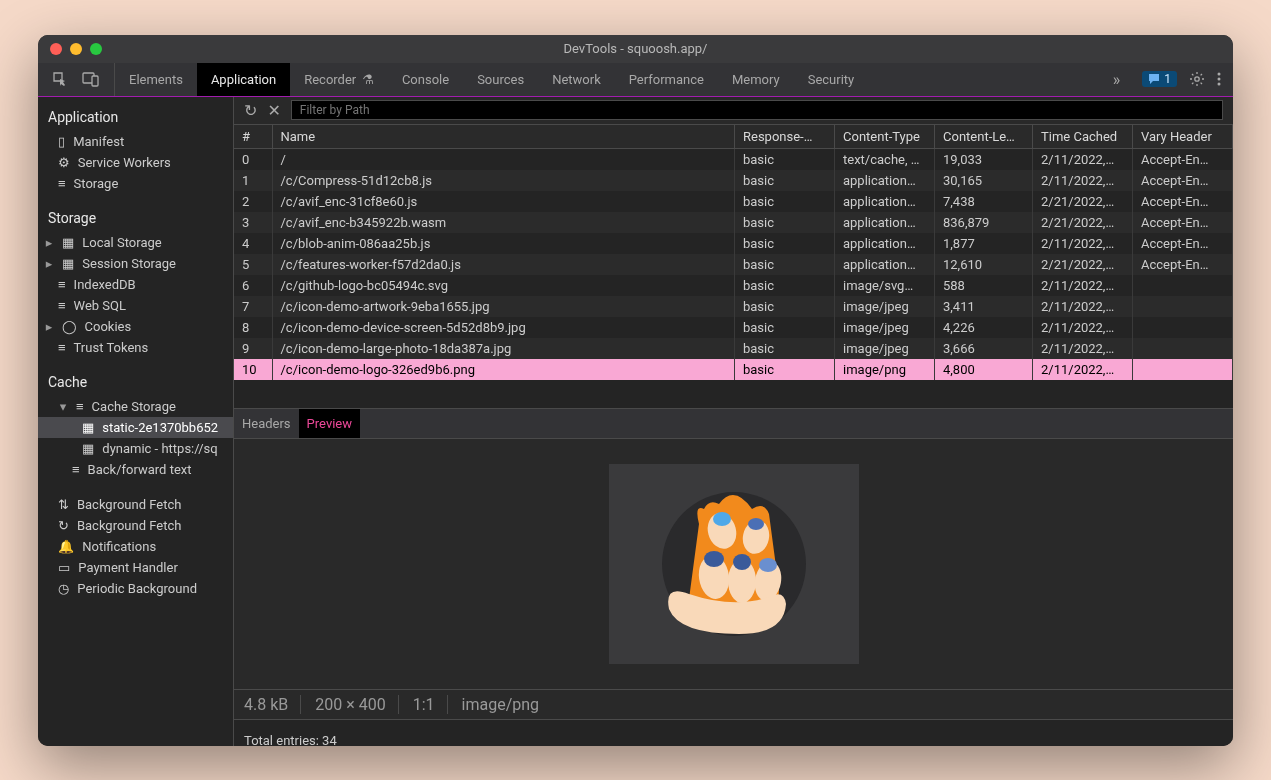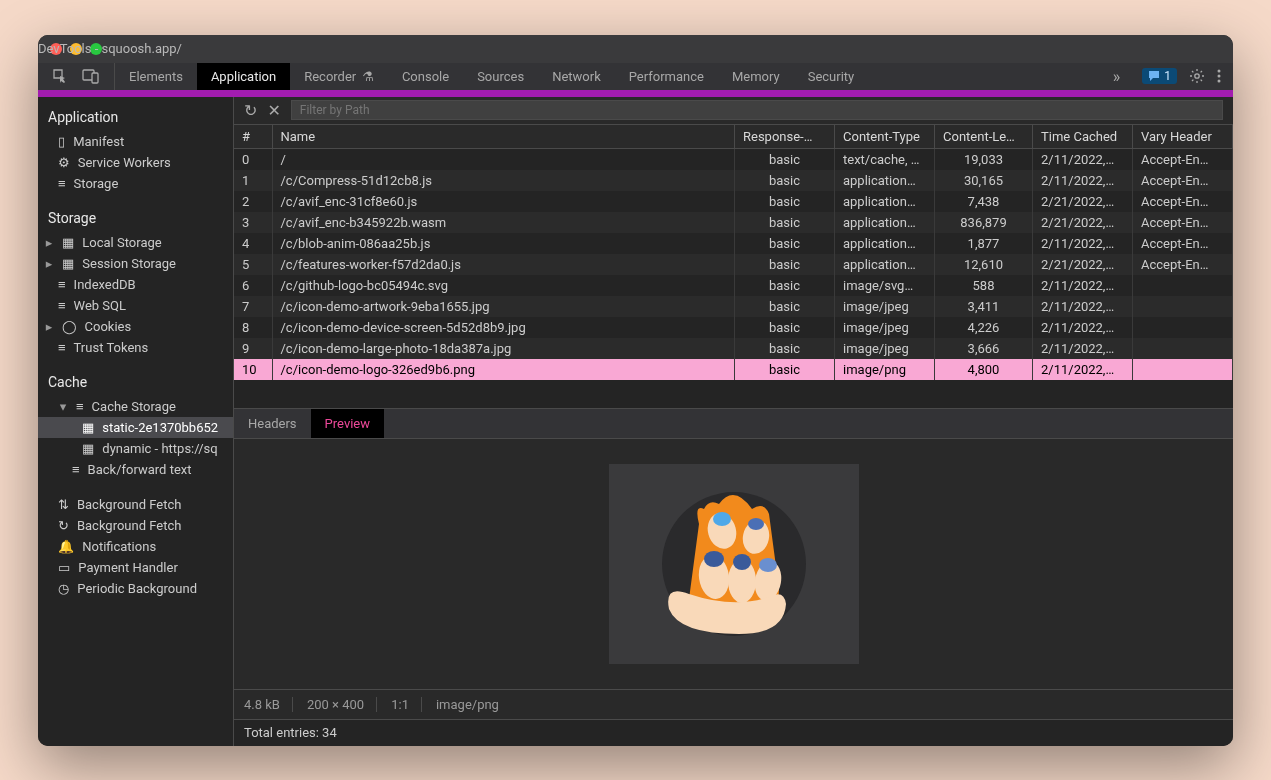--- a/index.html
+++ b/index.html
@@ -2,59 +2,59 @@
 <html><head>
 <meta charset="utf-8">
 <style>
 *{box-sizing:border-box;margin:0;padding:0;font-family:-apple-system,BlinkMacSystemFont,"Segoe UI",Roboto,sans-serif}
 body{background:#f5d9c8;display:flex;align-items:center;justify-content:center;height:780px;width:1271px;overflow:hidden}
 .window{width:1195px;height:711px;background:#242424;border-radius:10px;box-shadow:0 20px 60px rgba(0,0,0,0.4);display:flex;flex-direction:column;overflow:hidden;position:relative}
 .titlebar{height:28px;background:#3a3a3c;display:flex;align-items:center;padding:0 12px;position:relative}
 .traffic{display:flex;gap:8px}
 .dot{width:12px;height:12px;border-radius:50%}
 .dot.r{background:#ff5f57}.dot.y{background:#febc2e}.dot.g{background:#28c840}
-.title{position:absolute;left:0;right:0;color:#b8b8b8;font-size:13px;pointer-events:none}
-.tabbar{height:34px;background:#333336;border-bottom:7px solid #a21caf;display:flex;align-items:stretch;color:#999}
+.title{position:absolute;left:0;right:0;text-align:center;color:#b8b8b8;font-size:13px;pointer-events:none}
+.tabbar{height:34px;background:#333336;border-bottom:1px solid #a21caf;display:flex;align-items:stretch;color:#999}
 .tabbar-left{display:flex;align-items:center;gap:14px;padding:0 14px;border-right:1px solid #4a4a4a}
 .icon{display:inline-flex;align-items:center;justify-content:center}
 .tabs{display:flex;align-items:stretch;flex:1}
 .tab{padding:0 14px;display:flex;align-items:center;font-size:13px;color:#a8a8a8;cursor:pointer;gap:6px}
 .tab.active{background:#000;color:#e8e8e8}
 .tabbar-right{display:flex;align-items:center;gap:12px;padding:0 12px}
 .issue-badge{background:#0b4a76;color:#cfe8ff;border-radius:3px;padding:1px 6px;font-size:12px;display:flex;align-items:center;gap:4px}
 .body{flex:1;display:flex;min-height:0}
 .sidebar{width:196px;background:#242424;color:#ccc;overflow-y:auto;font-size:13px;border-right:1px solid #4a4a4a}
 .section{padding:10px 0 4px}
 .section-title{color:#e8e8e8;font-size:14px;padding:2px 10px 6px}
 .tree-item{display:flex;align-items:center;gap:8px;padding:3px 10px 3px 20px;color:#ccc;cursor:pointer;white-space:nowrap;overflow:hidden}
 .tree-item.l2{padding-left:34px}
 .tree-item.l3{padding-left:44px}
 .tree-item.sel{background:#4a4a4e;color:#fff}
 .tree-arrow{width:10px;color:#999;display:inline-block;text-align:center;margin-left:-14px}
 .main{flex:1;display:flex;flex-direction:column;min-width:0}
 .toolbar{height:28px;display:flex;align-items:center;gap:10px;padding:0 10px;border-bottom:1px solid #4a4a4a;background:#292929}
-.filter{flex:1;height:20px;background:#404040;border:1px solid #4a4a4a;color:#999;font-size:12px;padding:0 8px;outline:none}
+.filter{flex:1;height:20px;background:#000000;border:1px solid #4a4a4a;color:#999;font-size:12px;padding:0 8px;outline:none}
 .table-wrap{flex:0 0 284px;overflow:auto;background:#242424;border-bottom:1px solid #4a4a4a}
 table{width:100%;border-collapse:collapse;font-size:13px;color:#ccc;table-layout:fixed}
 th{background:#2a2a2a;color:#d8d8d8;text-align:left;padding:4px 8px;border-right:1px solid #4a4a4a;border-bottom:1px solid #4a4a4a;font-weight:400;white-space:nowrap;overflow:hidden;text-overflow:ellipsis;position:sticky;top:0}
 td{padding:3px 8px;border-right:1px solid #3a3a3a;white-space:nowrap;overflow:hidden;text-overflow:ellipsis}
 tr:nth-child(odd) td{background:#242424}
 tr:nth-child(even) td{background:#2b2b2b}
 tr.selected td{background:#f9a8d4;color:#000}
-td.num{text-align:center}
+td.num{text-align:left}
 .detail-tabs{height:30px;background:#333336;display:flex;align-items:stretch;border-bottom:1px solid #4a4a4a}
-.dtab{padding:0 14px;display:flex;align-items:center;font-size:13px;color:#a8a8a8;cursor:pointer}
+.dtab{padding:0 8px;display:flex;align-items:center;font-size:13px;color:#a8a8a8;cursor:pointer}
 .dtab.active{background:#000;color:#ec4899}
 .preview-area{flex:1;background:#292929;display:flex;align-items:center;justify-content:center;overflow:hidden}
 .preview-img{width:250px;height:200px;background:#3a3a3c;padding:25px;display:flex;align-items:center;justify-content:center}
 .logo{width:200px;height:150px;position:relative}
-.status{height:30px;display:flex;align-items:center;gap:14px;padding:0 10px;color:#999;font-size:13px;border-top:1px solid #4a4a4a;background:#292929}
+.status{height:30px;display:flex;align-items:center;gap:14px;padding:0 10px;color:#999;font-size:16px;border-top:1px solid #4a4a4a;background:#292929}
 .status span{padding-right:12px;border-right:1px solid #4a4a4a}
 .status span:last-child{border:none}
-.footer{height:14px;display:flex;align-items:center;padding:13px 10px;color:#ccc;font-size:13px;border-top:1px solid #4a4a4a;background:#242424}
+.footer{height:14px;display:flex;align-items:flex-start;padding:13px 10px;color:#ccc;font-size:13px;border-top:1px solid #4a4a4a;background:#242424}
 svg{display:block}
 </style>
 </head>
 <body>
 
 <div class="window">
   <div class="titlebar">
     <div class="traffic">
       <div class="dot r"></div>
       <div class="dot y"></div>

